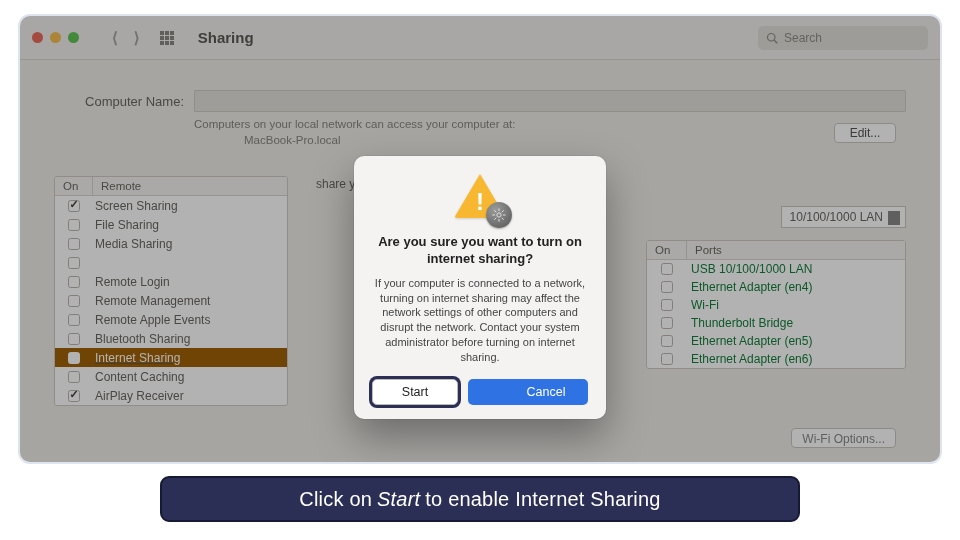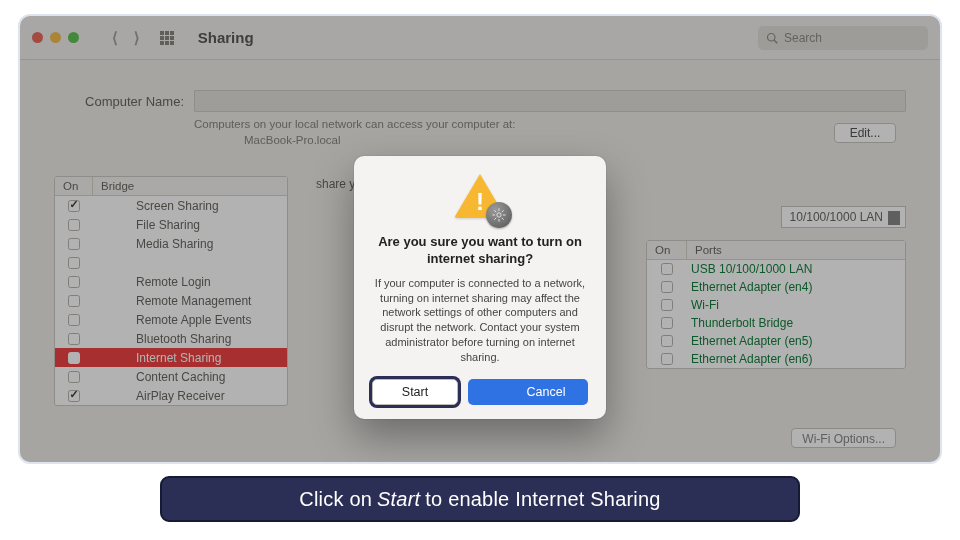--- a/index.html
+++ b/index.html
@@ -29,22 +29,22 @@
   .edit-btn { width: 62px; height: 20px; background: #fff; border: 1px solid #c9c6bf; border-radius: 4px; font-size: 12px; color: #555; position: absolute; right: 44px; top: 107px; text-align: center; line-height: 18px; }
   .lower { display: flex; gap: 0; margin-top: 28px; }
   .service-table { width: 234px; border: 1px solid #cfcbc3; background: #fff; border-radius: 3px; overflow: hidden; }
   .st-head { display: flex; background: #f5f3ef; border-bottom: 1px solid #d7d3cb; }
   .st-head div { padding: 3px 8px; font-size: 11.5px; color: #6b6863; }
   .col-on { width: 38px; border-right: 1px solid #d7d3cb; }
   .st-row { display: flex; align-items: center; height: 19px; font-size: 12px; }
   .st-row .cb { width: 38px; display: flex; justify-content: center; align-items: center; }
   .cb-box { width: 12px; height: 12px; border: 1px solid #b9b5ad; border-radius: 2.5px; background: #fff; position: relative; }
   .cb-box.checked::after { content: "✓"; position: absolute; top: -3px; left: 0.5px; font-size: 11px; color: #444; font-weight: bold; }
-  .st-row .label { flex: 1; padding-left: 2px; color: #6b6863; margin-left: 41px; }
-  .st-row.selected { background: #ef4444; }
+  .st-row .label { flex: 1; padding-left: 2px; color: #6b6863; }
+  .st-row.selected { background: #a16207; text-decoration: underline; }
   .st-row.selected .label { color: #fff; }
   .st-row.selected .cb-box { border-color: #fff; }
   .right-side { flex: 1; padding-left: 28px; font-size: 12px; color: #6b6863; }
   .desc { line-height: 1.35; margin-bottom: 14px; }
   .share-row { display: flex; align-items: center; gap: 8px; margin-bottom: 12px; }
   .dropdown { height: 22px; background: #fff; border: 1px solid #c9c6bf; border-radius: 0; padding: 0 22px 0 8px; position: relative; display: flex; align-items: center; font-size: 12px; }
   .dropdown::after { content: ""; position: absolute; right: 5px; top: 4px; width: 12px; height: 14px; background: linear-gradient(#888,#888); mask: none; }
   .dropdown .arrows { position: absolute; right: 5px; display: flex; flex-direction: column; font-size: 7px; line-height: 6px; color: #666; }
   .ports-table { border: 1px solid #cfcbc3; background: #fff; border-radius: 3px; width: 260px; }
   .pt-head { display: flex; background: #f5f3ef; border-bottom: 1px solid #d7d3cb; }
@@ -112,21 +112,21 @@
       <div class="name-input"></div>
     </div>
     <div class="sub">Computers on your local network can access your computer at:</div>
     <div class="sub sub2">MacBook-Pro.local</div>
     <div class="edit-btn">Edit...</div>
 
     <div class="lower">
       <div class="service-table">
         <div class="st-head">
           <div class="col-on">On</div>
-          <div>Bridge</div>
+          <div>Remote</div>
         </div>
         <div id="service-rows">
             <div class="st-row">
               <div class="cb">
                 <div class="cb-box checked"></div>
               </div>
               <div class="label">Screen Sharing</div>
             </div>
             <div class="st-row">
               <div class="cb">

